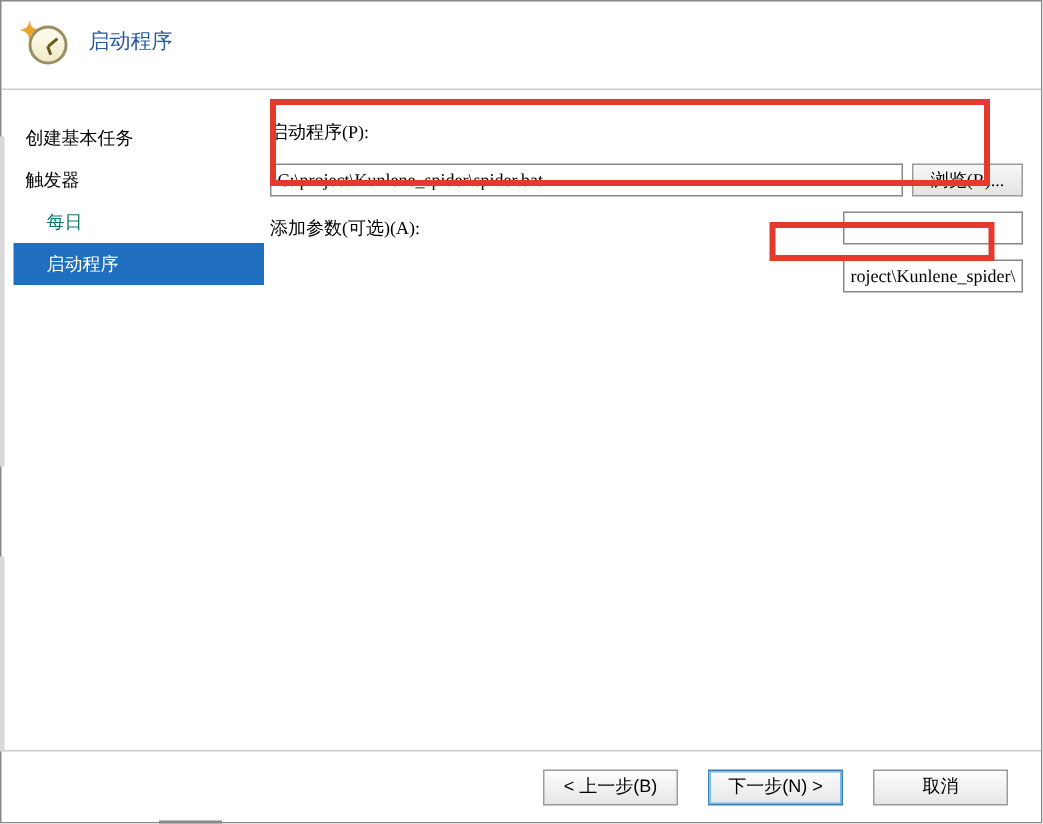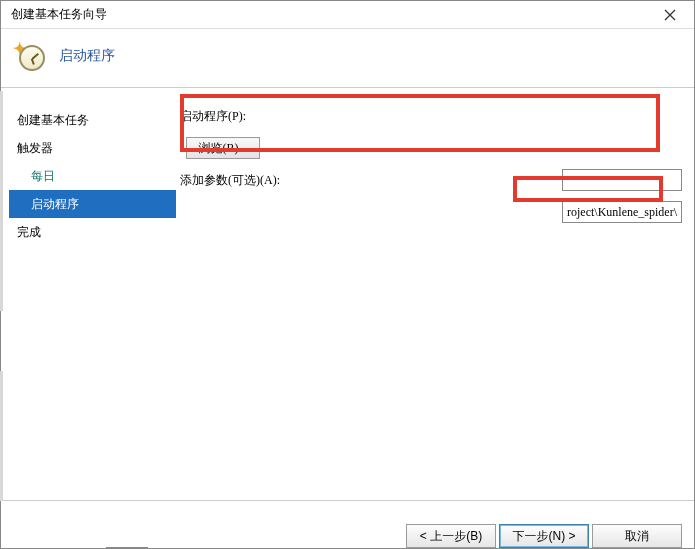--- a/index.html
+++ b/index.html
@@ -163,24 +163,24 @@
     outline: none;
     margin-left: auto;
   }
   .startin-input { text-align: left; }
   .args-row { margin-top: 8px; gap: 40px; }
   .startin-row { margin-top: 4px; }
   .footer {
     height: 48px;
     border-top: 1px solid #ccc;
     display: flex;
-    align-items: flex-end;
+    align-items: center;
     justify-content: flex-end;
-    padding: 0 12px;
-    gap: 3px;
+    padding: 0 22px;
+    gap: 20px;
   }
   .footer button {
     height: 24px;
     min-width: 90px;
     padding: 0 12px;
     background: linear-gradient(#fdfdfd,#e6e6e6);
     border: 1px solid #9a9a9a;
     font-family: inherit;
     font-size: 12px;
     cursor: pointer;
@@ -213,54 +213,46 @@
   }
 </style>
 </head>
 <body>
 
 <div class="window">
 
   <div class="left-shadow-bar"></div>
   <div class="left-shadow-bar2"></div>
 
-  <div class="titlebar">
-    <span class="titlebar-title">创建基本任务向导</span>
-    <div class="close-btn">
-      <svg width="12" height="12" viewBox="0 0 12 12">
-          <path d="M1 1 L11 11 M11 1 L1 11" stroke="#333" stroke-width="1.3"></path>
-        </svg>
-    </div>
-  </div>
 
   <div class="header-area">
     <div class="header-icon">
       <span class="spark">✦</span>
       <div class="clock"></div>
     </div>
     <div class="header-title">启动程序</div>
   </div>
 
   <div class="body-area">
     <div class="sidebar">
       <div class="sidebar-item">创建基本任务</div>
       <div class="sidebar-item">触发器</div>
       <div class="sidebar-item indent">每日</div>
       <div class="sidebar-item indent selected">启动程序</div>
-      <div class="sidebar-item">完成</div>
     </div>
 
     <div class="content">
       <div class="highlight-box1"></div>
       <div class="highlight-box2"></div>
 
       <div class="form-row">
         <span class="form-label">启动程序(P):</span>
       </div>
       <div class="form-row">
+        <input class="script-input" value="C:\project\Kunlene_spider\spider.bat" style="">
         <button class="browse-btn">浏览(R)...</button>
       </div>
 
       <div class="form-row args-row">
         <span class="form-label">添加参数(可选)(A):</span>
         <input class="args-input" value="" style="">
       </div>
 
       <div class="form-row startin-row">
         <input class="startin-input" value="roject\Kunlene_spider\" style="">

